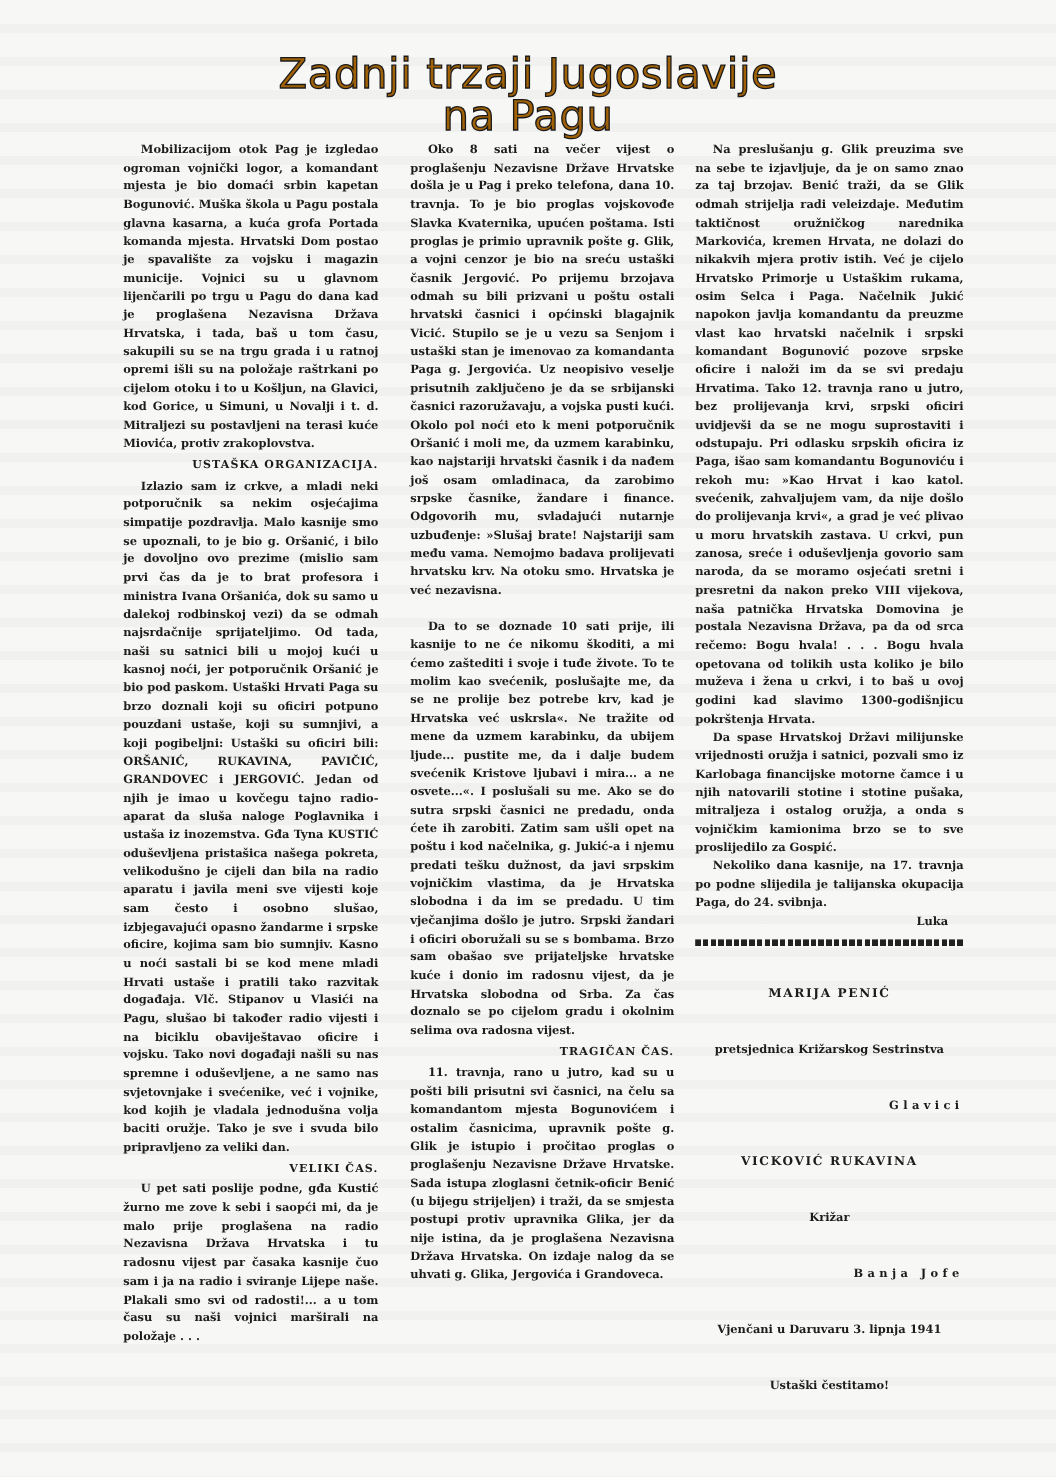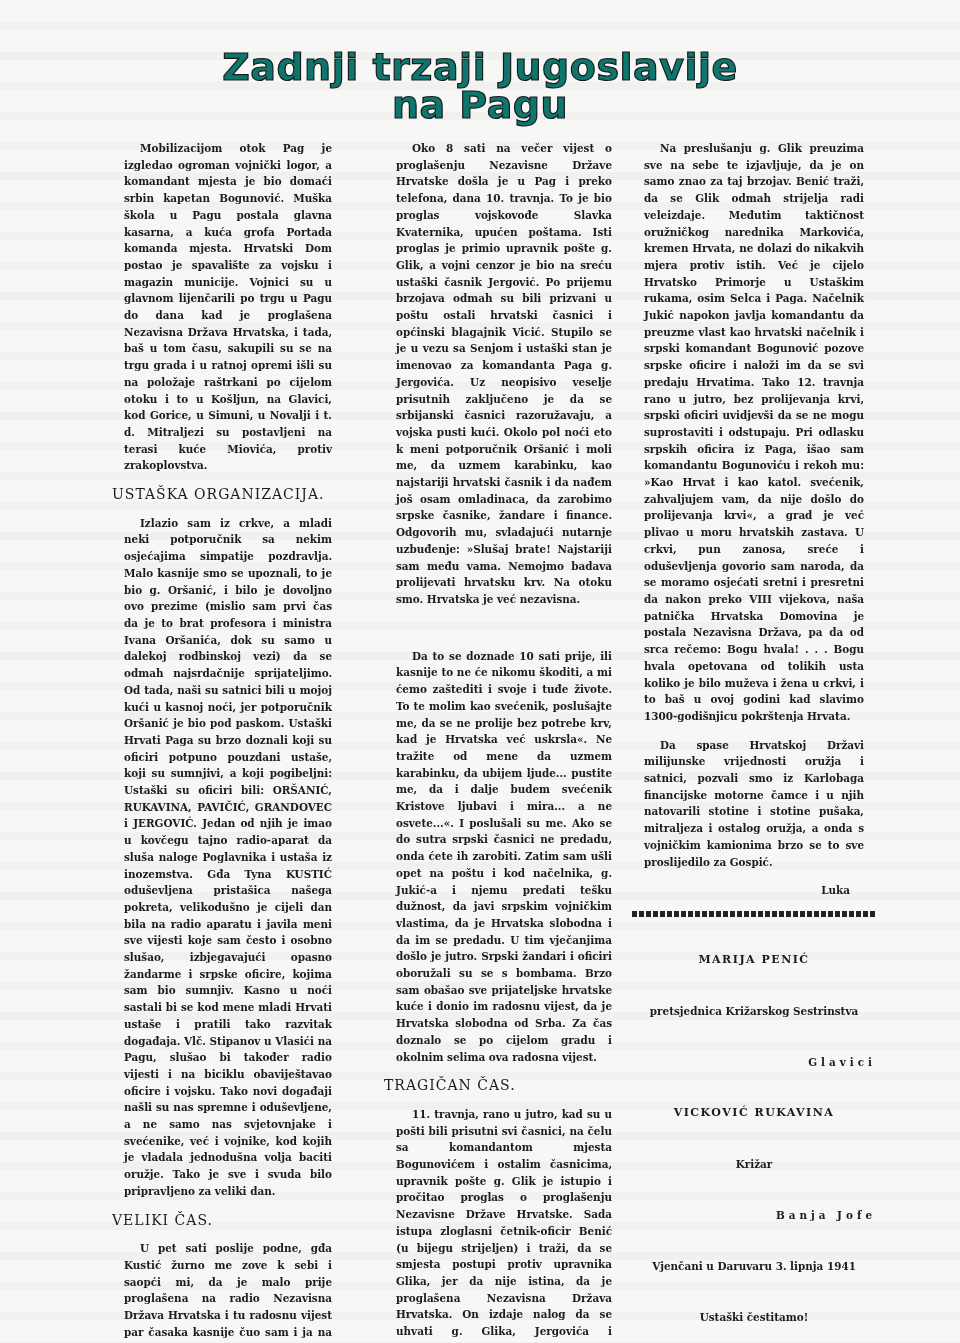--- a/index.html
+++ b/index.html
@@ -13,35 +13,35 @@
   .ghost {
     position: absolute; left: 0; top: 0; width: 960px; height: 1343px;
     pointer-events: none;
     background:
       repeating-linear-gradient(180deg, rgba(0,0,0,0) 0 22px, rgba(120,120,120,0.05) 22px 30px);
   }
   .headline {
     position: absolute; left: 150px; top: 48px; width: 660px;
     text-align: center;
     font-family: "DejaVu Sans", "Liberation Sans", sans-serif;
-    font-weight: 700; font-size: 38px; line-height: 38px;
-    color: #0f766e; letter-spacing: 0.5px;
+    font-weight: 400; font-size: 38px; line-height: 38px;
+    color: #a16207; letter-spacing: 0.5px;
     -webkit-text-stroke: 1.2px #1a1a1a;
   }
   .headline .l2 { display: block; }
   .col {
     position: absolute; top: 128px;
     font-size: 10.4px; line-height: 16.7px;
     font-weight: bold;
     text-align: justify;
   }
-  .col p { margin: 12px; text-indent: 16px; }
-  .col .sub { text-align: left; font-weight: normal; letter-spacing: 1px; margin: 3px 0 2px; font-size: 14px; text-indent: 0; }
+  .col p { margin: 0; text-indent: 16px; }
+  .col .sub { text-align: right; font-weight: bold; letter-spacing: 1px; margin: 3px 0 2px; font-size: 10px; text-indent: 0; }
   .c1 { left: 112px; width: 232px; }
-  .c2 { left: 384px; width: 240px; }
+  .c2 { left: 373px; width: 240px; }
   .c3 { left: 632px; width: 244px; }
   .gap { height: 16px; }
   .sig { text-align: right; padding-right: 14px; text-indent: 0 !important; }
   .divider {
     margin: 8px 0 10px; height: 6px;
     background: repeating-linear-gradient(90deg, #222 0 5px, transparent 5px 7px);
   }
   .notice { text-align: center; font-size: 10.4px; line-height: 16px; }
   .notice div { text-indent: 0; margin-top: 35px; }
   .notice .name { letter-spacing: 1.5px; font-size: 11px; }
@@ -69,20 +69,21 @@
   <p>Oko 8 sati na večer vijest o proglašenju Nezavisne Države Hrvatske došla je u Pag i preko telefona, dana 10. travnja. To je bio proglas vojskovođe Slavka Kvaternika, upućen poštama. Isti proglas je primio upravnik pošte g. Glik, a vojni cenzor je bio na sreću ustaški časnik Jergović. Po prijemu brzojava odmah su bili prizvani u poštu ostali hrvatski časnici i općinski blagajnik Vicić. Stupilo se je u vezu sa Senjom i ustaški stan je imenovao za komandanta Paga g. Jergovića. Uz neopisivo veselje prisutnih zaključeno je da se srbijanski časnici razoružavaju, a vojska pusti kući. Okolo pol noći eto k meni potporučnik Oršanić i moli me, da uzmem karabinku, kao najstariji hrvatski časnik i da nađem još osam omladinaca, da zarobimo srpske časnike, žandare i finance. Odgovorih mu, svladajući nutarnje uzbuđenje: »Slušaj brate! Najstariji sam među vama. Nemojmo badava prolijevati hrvatsku krv. Na otoku smo. Hrvatska je već nezavisna.</p>
   <div class="gap"></div>
   <p>Da to se doznade 10 sati prije, ili kasnije to ne će nikomu škoditi, a mi ćemo zaštediti i svoje i tuđe živote. To te molim kao svećenik, poslušajte me, da se ne prolije bez potrebe krv, kad je Hrvatska već uskrsla«. Ne tražite od mene da uzmem karabinku, da ubijem ljude... pustite me, da i dalje budem svećenik Kristove ljubavi i mira... a ne osvete...«. I poslušali su me. Ako se do sutra srpski časnici ne predadu, onda ćete ih zarobiti. Zatim sam ušli opet na poštu i kod načelnika, g. Jukić-a i njemu predati tešku dužnost, da javi srpskim vojničkim vlastima, da je Hrvatska slobodna i da im se predadu. U tim vječanjima došlo je jutro. Srpski žandari i oficiri oboružali su se s bombama. Brzo sam obašao sve prijateljske hrvatske kuće i donio im radosnu vijest, da je Hrvatska slobodna od Srba. Za čas doznalo se po cijelom gradu i okolnim selima ova radosna vijest.</p>
   <p class="sub">TRAGIČAN ČAS.</p>
   <p>11. travnja, rano u jutro, kad su u pošti bili prisutni svi časnici, na čelu sa komandantom mjesta Bogunovićem i ostalim časnicima, upravnik pošte g. Glik je istupio i pročitao proglas o proglašenju Nezavisne Države Hrvatske. Sada istupa zloglasni četnik-oficir Benić (u bijegu strijeljen) i traži, da se smjesta postupi protiv upravnika Glika, jer da nije istina, da je proglašena Nezavisna Država Hrvatska. On izdaje nalog da se uhvati g. Glika, Jergovića i Grandoveca.</p>
 </div>
 
 <div class="col c3">
   <p>Na preslušanju g. Glik preuzima sve na sebe te izjavljuje, da je on samo znao za taj brzojav. Benić traži, da se Glik odmah strijelja radi veleizdaje. Međutim taktičnost oružničkog narednika Markovića, kremen Hrvata, ne dolazi do nikakvih mjera protiv istih. Već je cijelo Hrvatsko Primorje u Ustaškim rukama, osim Selca i Paga. Načelnik Jukić napokon javlja komandantu da preuzme vlast kao hrvatski načelnik i srpski komandant Bogunović pozove srpske oficire i naloži im da se svi predaju Hrvatima. Tako 12. travnja rano u jutro, bez prolijevanja krvi, srpski oficiri uvidjevši da se ne mogu suprostaviti i odstupaju. Pri odlasku srpskih oficira iz Paga, išao sam komandantu Bogunoviću i rekoh mu: »Kao Hrvat i kao katol. svećenik, zahvaljujem vam, da nije došlo do prolijevanja krvi«, a grad je već plivao u moru hrvatskih zastava. U crkvi, pun zanosa, sreće i oduševljenja govorio sam naroda, da se moramo osjećati sretni i presretni da nakon preko VIII vijekova, naša patnička Hrvatska Domovina je postala Nezavisna Država, pa da od srca rečemo: Bogu hvala! . . . Bogu hvala opetovana od tolikih usta koliko je bilo muževa i žena u crkvi, i to baš u ovoj godini kad slavimo 1300-godišnjicu pokrštenja Hrvata.</p>
   <p>Da spase Hrvatskoj Državi milijunske vrijednosti oružja i satnici, pozvali smo iz Karlobaga financijske motorne čamce i u njih natovarili stotine i stotine pušaka, mitraljeza i ostalog oružja, a onda s vojničkim kamionima brzo se to sve proslijedilo za Gospić.</p>
+  <p>Nekoliko dana kasnije, na 17. travnja po podne slijedila je talijanska okupacija Paga, do 24. svibnja.</p>
   <p class="sig">Luka</p>
   <div class="divider"></div>
   <div class="notice">
     <div class="name">MARIJA PENIĆ</div>
     <div>pretsjednica Križarskog Sestrinstva</div>
     <div class="right">Glavici</div>
     <div class="name">VICKOVIĆ RUKAVINA</div>
     <div>Križar</div>
     <div class="right">Banja Jofe</div>
     <div>Vjenčani u Daruvaru 3. lipnja 1941</div>

